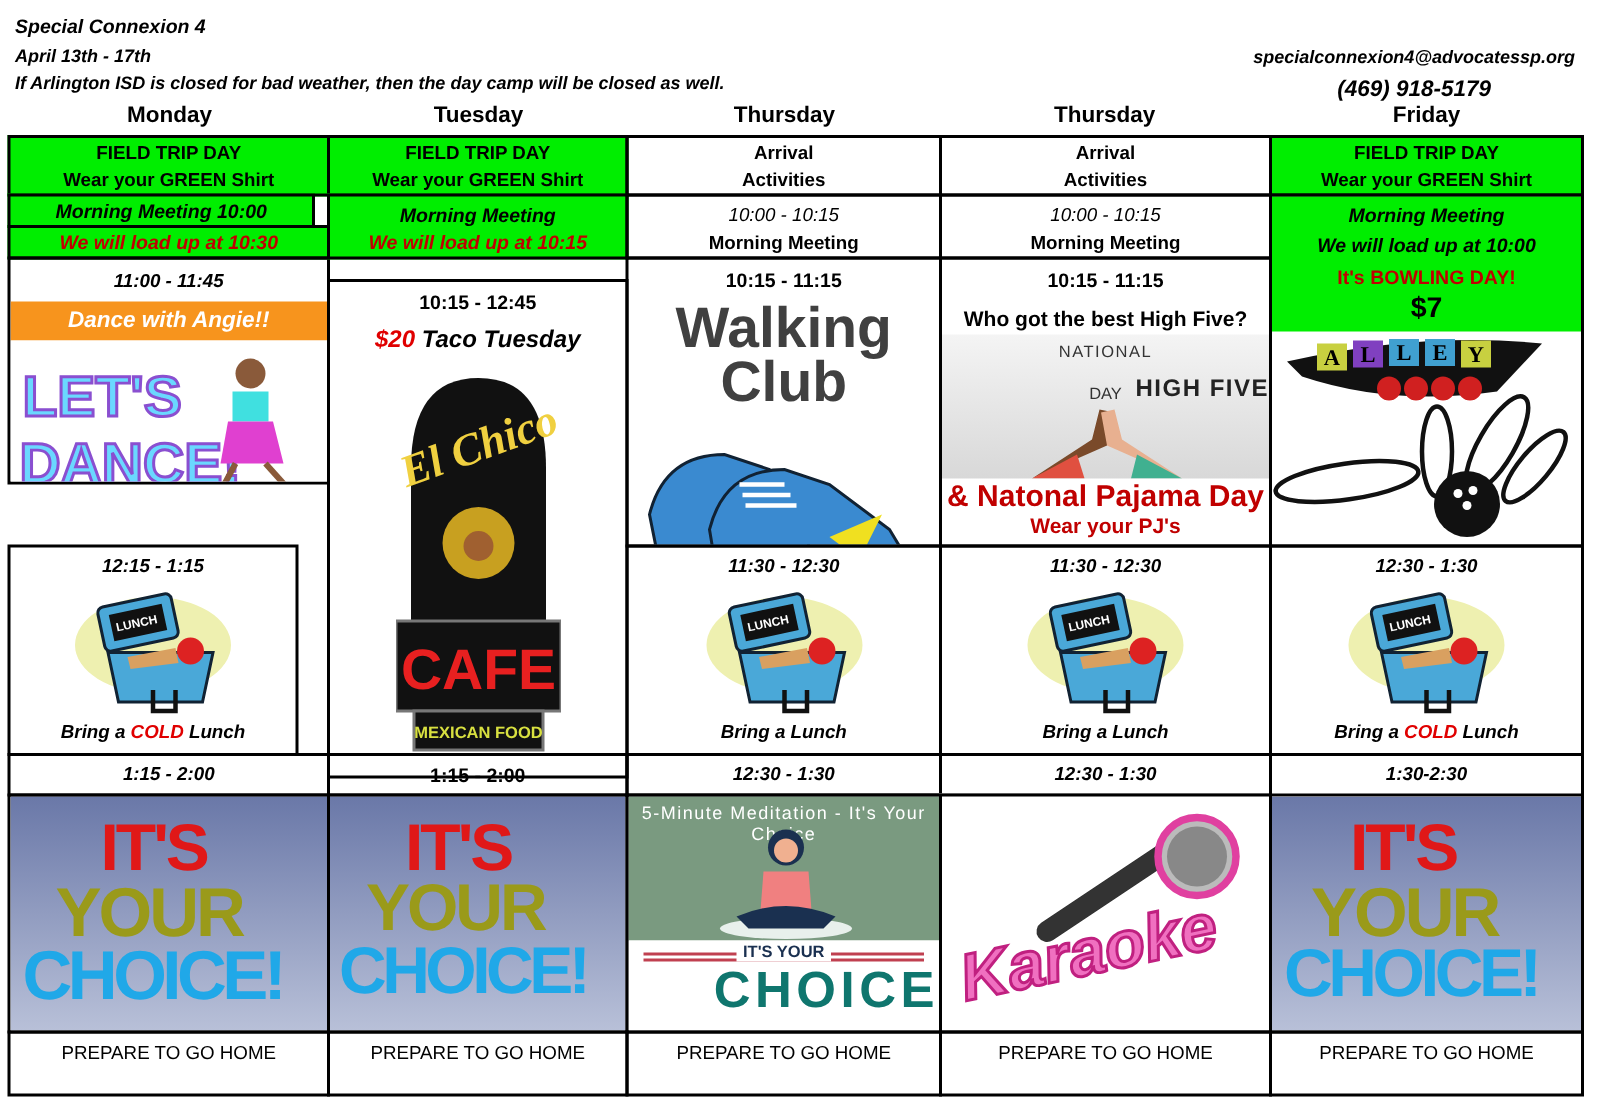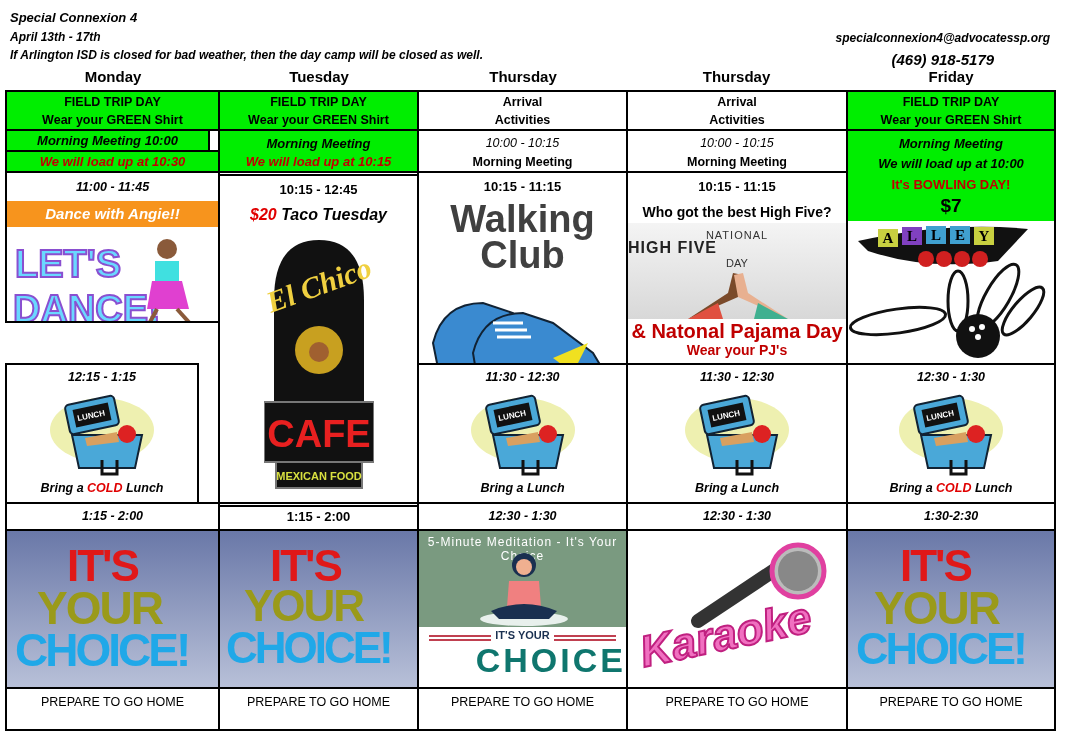--- a/index.html
+++ b/index.html
@@ -94,21 +94,21 @@
 <div class="cell home" style="left:5px;top:687px;width:215px;height:44px">PREPARE TO GO HOME</div>
 
 <div class="cell green line" style="left:218px;top:90px;width:201px;height:41px;">
   <div>FIELD TRIP DAY</div>
   <div style="line-height:16px">Wear your GREEN Shirt</div>
 </div>
 <div class="cell green ital" style="left:218px;top:129px;width:201px;height:44px;padding-top:3px;font-size:13px">
   <div style="line-height:19px">Morning Meeting</div>
   <div class="red" style="line-height:18px">We will load up at 10:15</div>
 </div>
-<div class="cell" style="left:218px;top:174px;width:201px;height:333px;">
+<div class="cell" style="left:218px;top:186px;width:201px;height:333px;">
   <div style="line-height:28px;font-size:13px">10:15 - 12:45</div>
   <div class="ital" style="font-size:16px;line-height:22px"><span class="bred">$20</span><span> Taco Tuesday</span></div>
   <div style="display:flex;justify-content:center;margin-top:14px">
     <svg width="110" height="250" viewBox="0 0 110 250">
       <path d="M10 60 Q10 0 55 0 Q100 0 100 60 L100 170 L10 170 Z" fill="#111"></path>
       <text x="55" y="55" text-anchor="middle" font-family="Liberation Serif, serif" font-style="italic" font-weight="bold" font-size="30" fill="#f0d040" transform="rotate(-20 55 45)">El Chico</text>
       <circle cx="55" cy="110" r="24" fill="#c8a020"></circle>
       <circle cx="55" cy="112" r="10" fill="#a06030"></circle>
       <rect x="0" y="162" width="110" height="60" fill="#111" stroke="#777" stroke-width="2"></rect>
       <text x="55" y="207" text-anchor="middle" font-family="Liberation Sans, sans-serif" font-weight="bold" font-size="38" fill="#e82020">CAFE</text>
@@ -192,21 +192,21 @@
 </div>
 <div class="cell" style="left:626px;top:129px;width:222px;height:44px;padding-top:2px">
   <div class="ital" style="line-height:20px;font-weight:normal">10:00 - 10:15</div>
   <div style="line-height:18px">Morning Meeting</div>
 </div>
 <div class="cell" style="left:626px;top:171px;width:222px;height:194px;">
   <div style="line-height:28px;font-size:13px">10:15 - 11:15</div>
   <div style="font-size:14px;line-height:22px">Who got the best High Five?</div>
   <div style="height:96px;background:linear-gradient(180deg,#f4f4f4,#d8d8d8);position:relative">
     <div style="position:absolute;top:6px;width:100%;text-align:center;font:11px 'Liberation Sans',sans-serif;color:#333;letter-spacing:1px">NATIONAL</div>
-    <div style="position:absolute;top:16px;width:100%;text-align:left;font:bold 16px 'Liberation Sans',sans-serif;color:#222;letter-spacing:1px">HIGH FIVE</div>
+    <div style="position:absolute;top:28px;width:100%;text-align:right;font:bold 16px 'Liberation Sans',sans-serif;color:#222;letter-spacing:1px">HIGH FIVE</div>
     <div style="position:absolute;top:34px;width:100%;text-align:center;font:11px 'Liberation Sans',sans-serif;color:#333">DAY</div>
     <svg style="position:absolute;left:60px;top:40px" width="100" height="56" viewBox="0 0 100 56">
       <path d="M0 56 L40 30 L45 10 L55 12 L50 34 Z" fill="#7a4a2a"></path>
       <path d="M0 56 L30 40 L35 56 Z" fill="#e05040"></path>
       <path d="M100 56 L60 30 L55 10 L46 12 L50 34 Z" fill="#e8b090"></path>
       <path d="M100 56 L70 40 L66 56 Z" fill="#40b090"></path>
     </svg>
   </div>
   <div class="red" style="font-size:20px;line-height:20px;margin-top:2px">&amp; Natonal Pajama Day</div>
   <div class="red" style="font-size:14px;line-height:18px">Wear your PJ's</div>

